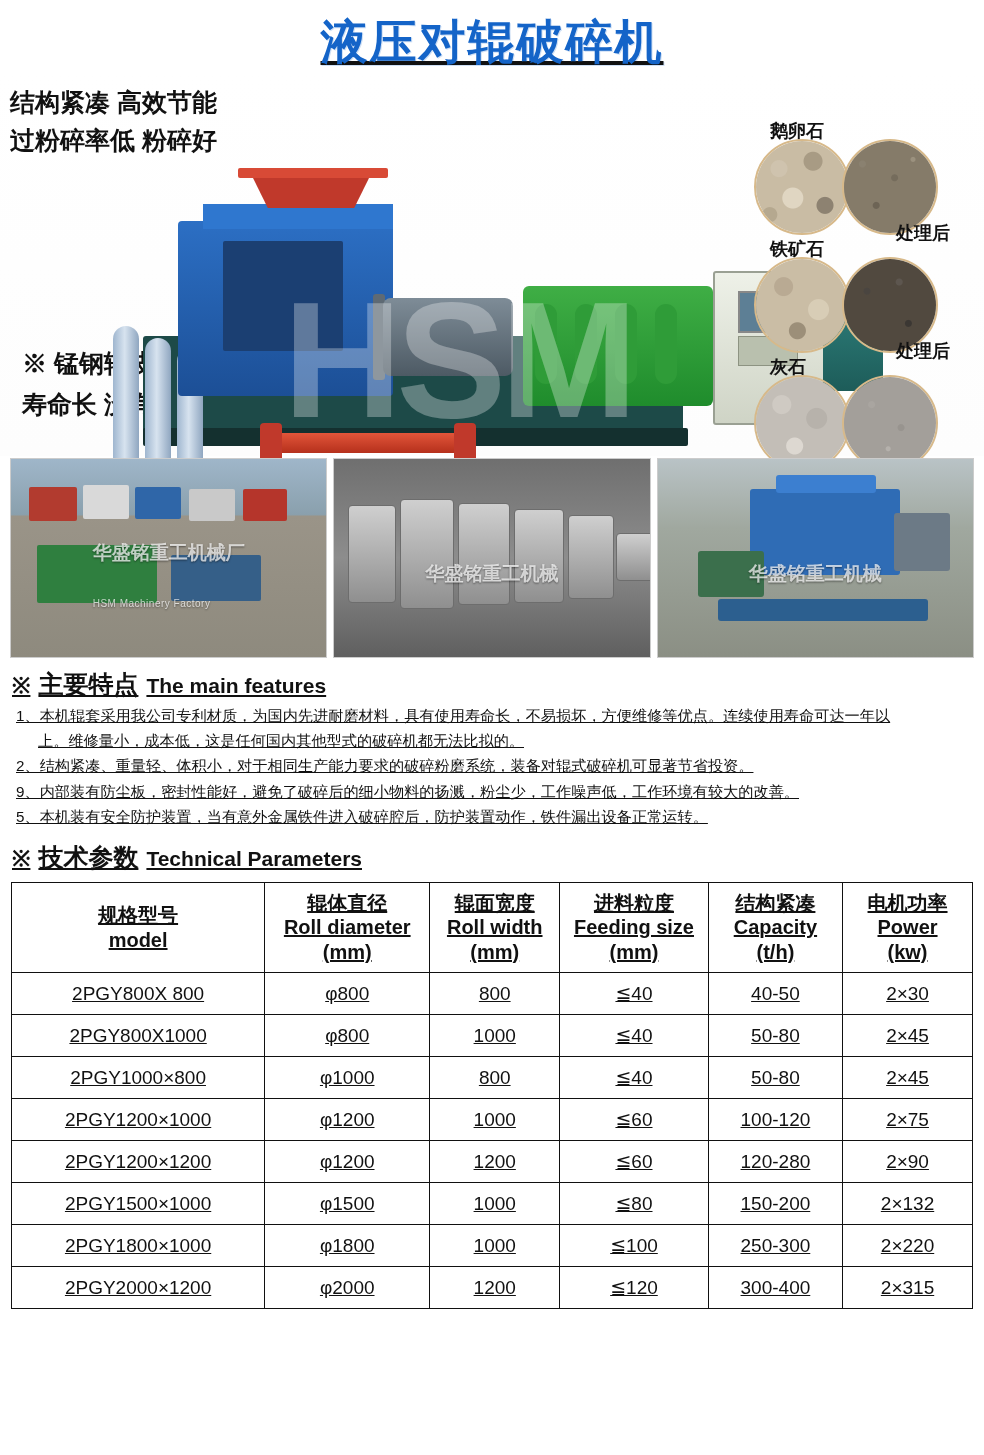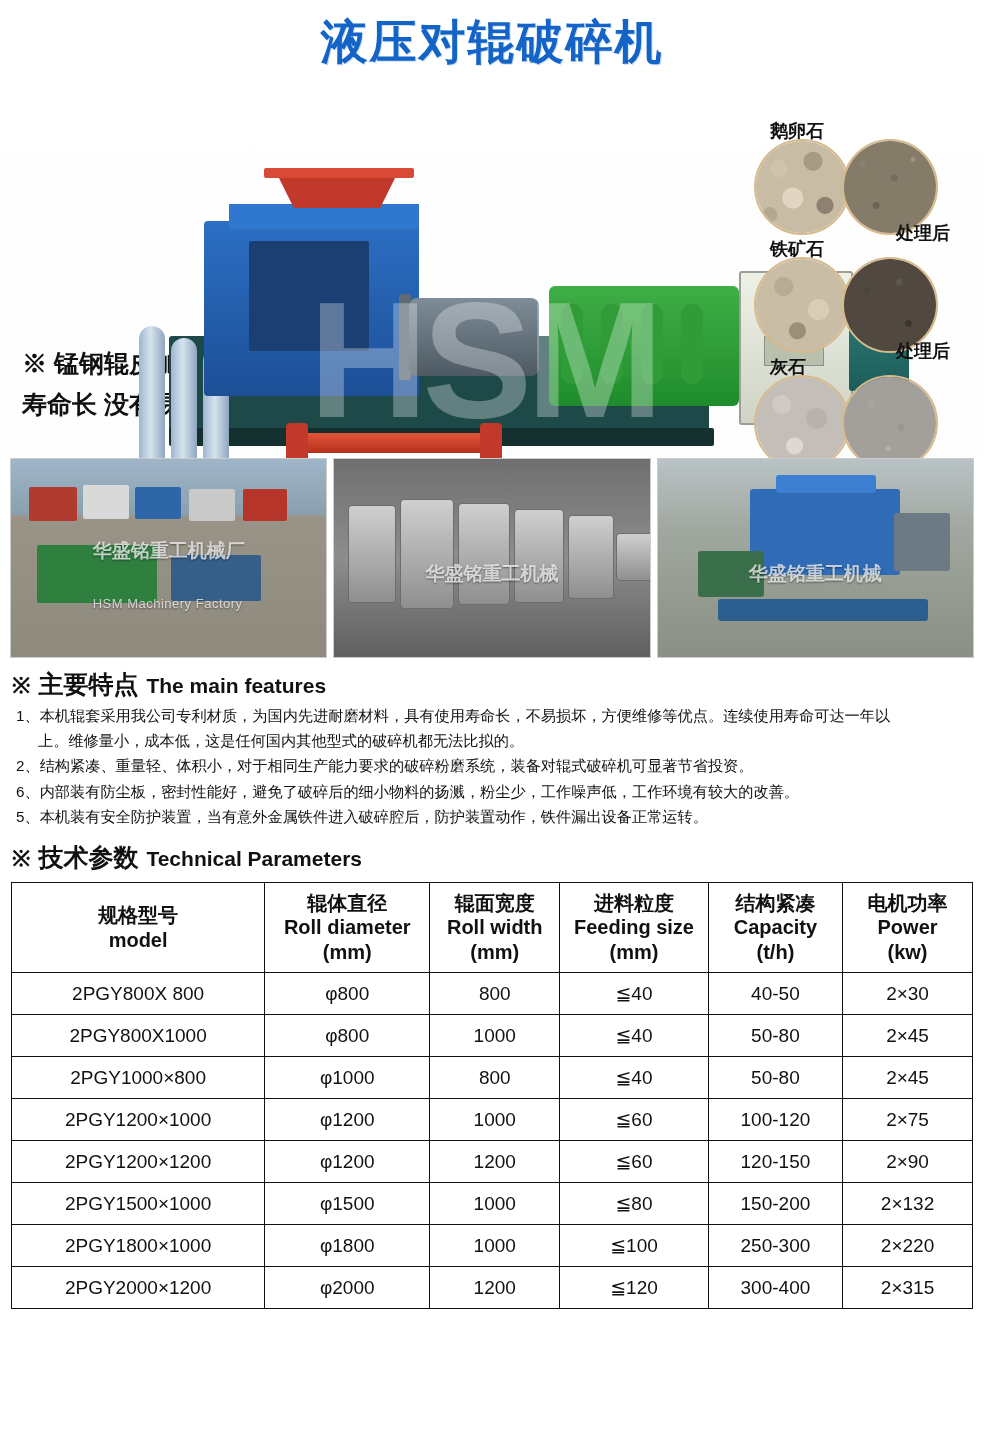--- a/index.html
+++ b/index.html
@@ -4,21 +4,21 @@
 <style>
   html,body{margin:0;padding:0;}
   body{
     width:984px;height:1455px;
     background:#ffffff;
     font-family:"Liberation Sans", sans-serif;
     color:#111;
     overflow:hidden;
     position:relative;
   }
-  .page{position:relative;width:984px;height:1041px;}
+  .page{position:relative;width:984px;height:1041px;text-decoration:underline;}
 
   
   .title{
     text-align:center;
     font-size:47px;
     font-weight:bold;
     color:#1464c8;
     letter-spacing:2px;
     padding-top:18px;
     line-height:1;
@@ -40,21 +40,21 @@
   .bullets div{white-space:nowrap;}
   .bullets2{
     position:absolute;left:22px;top:272px;
     font-size:25px;font-weight:bold;color:#111;
     line-height:1.62;
   }
   .bullets2 div{white-space:nowrap;}
 
   
   .machine{
-    position:absolute;left:109px;top:95px;width:660px;height:290px;
+    position:absolute;left:83px;top:95px;width:660px;height:290px;
   }
   .m-base{position:absolute;left:60px;top:170px;width:540px;height:105px;background:#1d4a48;border-radius:3px;}
   .m-base2{position:absolute;left:60px;top:262px;width:545px;height:18px;background:#14302f;border-radius:2px;}
   .m-blue{position:absolute;left:95px;top:55px;width:215px;height:175px;background:linear-gradient(180deg,#2c6fc4 0%,#1c4f96 100%);border-radius:4px;}
   .m-blue-top{position:absolute;left:120px;top:38px;width:190px;height:25px;background:#2f77cf;}
   .m-hopper{position:absolute;left:168px;top:8px;width:120px;height:34px;background:#c0392b;clip-path:polygon(0 0,100% 0,86% 100%,14% 100%);}
   .m-hopper2{position:absolute;left:155px;top:2px;width:150px;height:10px;background:#d84a36;border-radius:2px;}
   .m-dark{position:absolute;left:140px;top:75px;width:120px;height:110px;background:#1b3f72;border-radius:2px;}
   .m-cyl{position:absolute;top:165px;width:26px;height:150px;background:linear-gradient(90deg,#9fb6cf,#d7e3ef 45%,#8fa6c0);border-radius:13px;}
   .m-cyl.c1{left:30px;top:160px;height:160px;}
@@ -123,21 +123,21 @@
   .photos{display:flex;gap:6px;padding:0 10px;margin-top:2px;height:200px;}
   .photo{flex:1;position:relative;overflow:hidden;border:1px solid #ccc;}
   .p1{background:linear-gradient(180deg,#9fb6c9 0%,#8aa0ad 28%,#9a9488 29%,#8e8a7e 100%);}
   .p2{background:linear-gradient(180deg,#6f6f6f 0%,#8d8d8d 50%,#5f5f5f 100%);}
   .p3{background:linear-gradient(180deg,#b9c3c6 0%,#a0a89f 35%,#8b8f84 100%);}
   .p-wm{
     position:absolute;left:50%;top:58%;transform:translate(-50%,-50%);
     color:rgba(255,255,255,.72);font-size:19px;font-weight:bold;white-space:nowrap;
     text-shadow:0 1px 2px rgba(0,0,0,.45);
   }
-  .p-wm small{display:block;font-size:13px;font-weight:normal;letter-spacing:.5px;margin-top:32px;}
+  .p-wm small{display:block;font-size:10px;font-weight:normal;letter-spacing:.5px;margin-top:32px;}
   
   .truck{position:absolute;border-radius:2px;}
   
   .roller{position:absolute;background:linear-gradient(180deg,#cfcfcf,#8f8f8f);border-radius:4px;border:1px solid #6d6d6d;}
   
   .p3m{position:absolute;background:#2f6cb5;border-radius:3px;}
 
   
   .sec-head{
     display:flex;align-items:baseline;gap:8px;
@@ -179,20 +179,24 @@
 </style>
 </head>
 <body>
 
 <div class="page">
 
   <div class="title">液压对辊破碎机</div>
 
   <div class="hero">
 
+    <div class="bullets">
+      <div>结构紧凑 高效节能</div>
+      <div>过粉碎率低 粉碎好</div>
+    </div>
 
     <div class="bullets2">
       <div>※ 锰钢辊皮加厚</div>
       <div>寿命长 没有易损件</div>
     </div>
 
     <div class="machine">
       <div class="m-base"></div>
       <div class="m-base2"></div>
       <div class="m-cyl c1"></div>
@@ -297,21 +301,21 @@
     <span class="star">※</span>
     <span class="cn">主要特点</span>
     <span class="en">The main features</span>
   </div>
   <div class="feat-list">
     <div class="feat">1、本机辊套采用我公司专利材质，为国内先进耐磨材料，具有使用寿命长，不易损坏，方便维修等优点。连续使用寿命可达一年以</div>
     <div class="feat">
         <span class="cont">上。维修量小，成本低，这是任何国内其他型式的破碎机都无法比拟的。</span>
       </div>
     <div class="feat">2、结构紧凑、重量轻、体积小，对于相同生产能力要求的破碎粉磨系统，装备对辊式破碎机可显著节省投资。</div>
-    <div class="feat">6、内部装有防尘板，密封性能好，避免了破碎后的细小物料的扬溅，粉尘少，工作噪声低，工作环境有较大的改善。</div>
+    <div class="feat">9、内部装有防尘板，密封性能好，避免了破碎后的细小物料的扬溅，粉尘少，工作噪声低，工作环境有较大的改善。</div>
     <div class="feat">5、本机装有安全防护装置，当有意外金属铁件进入破碎腔后，防护装置动作，铁件漏出设备正常运转。</div>
   </div>
 
   <div class="sec-head">
     <span class="star">※</span>
     <span class="cn">技术参数</span>
     <span class="en">Technical Parameters</span>
   </div>
 
   <table>
@@ -387,21 +391,21 @@
         <td>1000</td>
         <td>≦60</td>
         <td>100-120</td>
         <td>2×75</td>
       </tr>
       <tr>
         <td>2PGY1200×1200</td>
         <td>φ1200</td>
         <td>1200</td>
         <td>≦60</td>
-        <td>120-150</td>
+        <td>120-280</td>
         <td>2×90</td>
       </tr>
       <tr>
         <td>2PGY1500×1000</td>
         <td>φ1500</td>
         <td>1000</td>
         <td>≦80</td>
         <td>150-200</td>
         <td>2×132</td>
       </tr>

